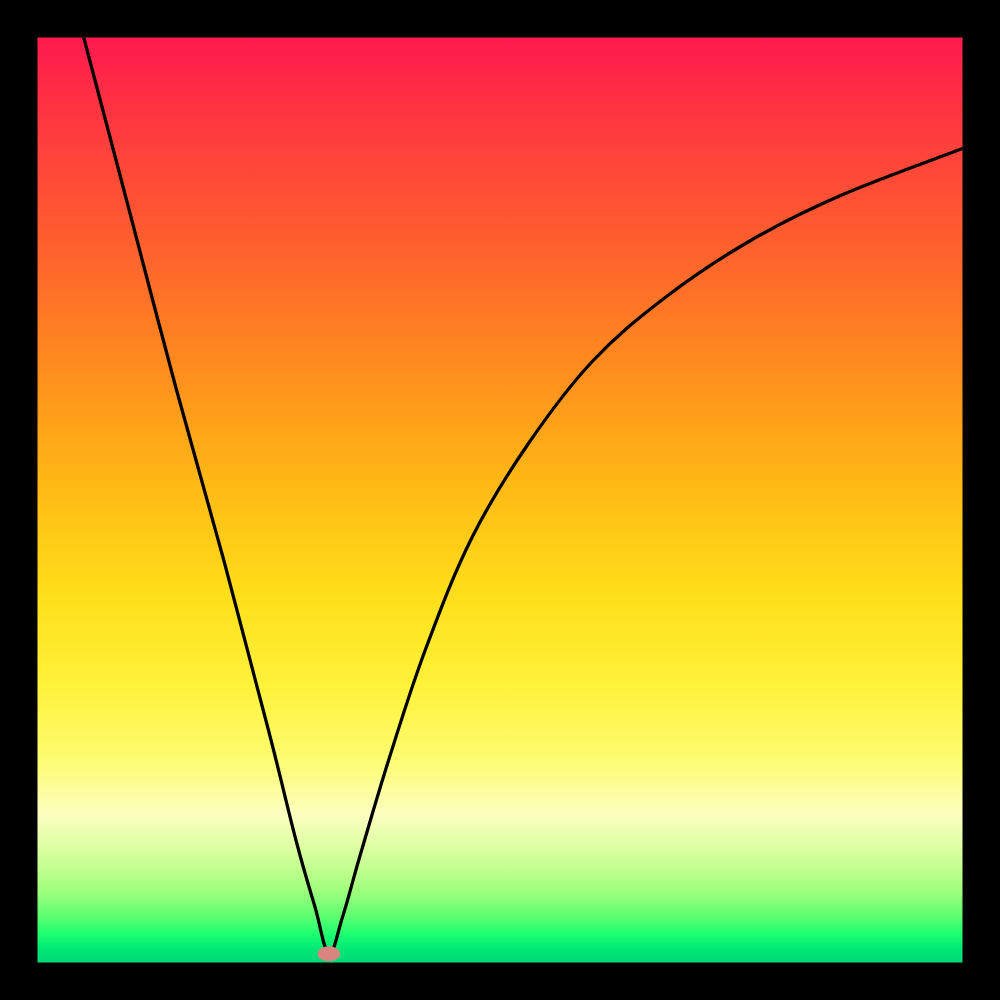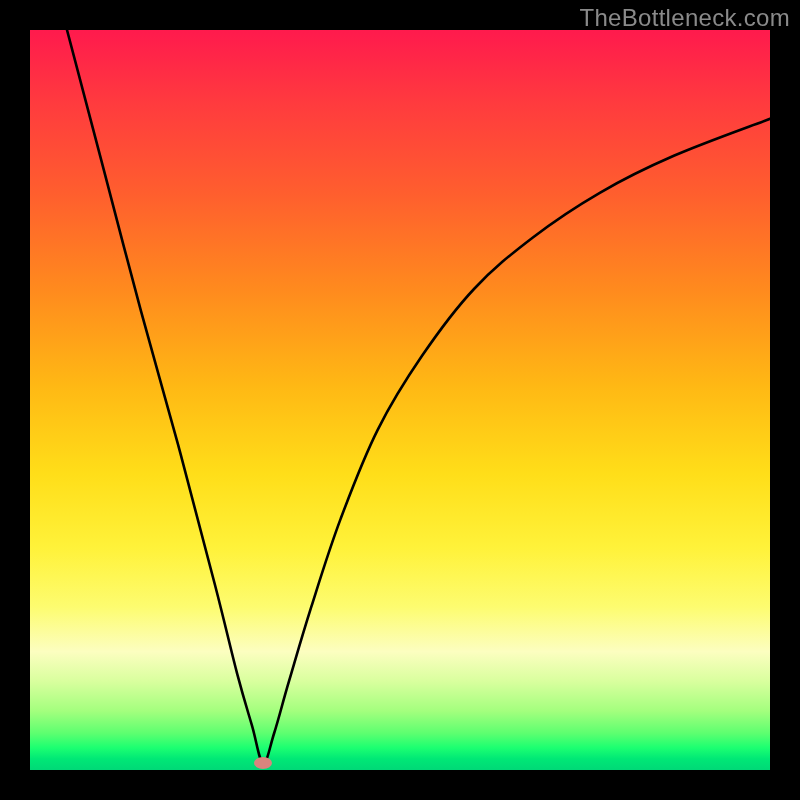--- a/index.html
+++ b/index.html
@@ -62,14 +62,13 @@
 </head>
 <body>
 
 <div class="frame">
   <div class="plot-area">
     <svg class="curve" viewBox="0 0 740 740" preserveAspectRatio="none">
       <path id="curve-path" fill="none" stroke="#000" stroke-width="2.6" stroke-linecap="round" stroke-linejoin="round" d="M 37.0 0.0 C 43.7 25.3, 60.7 90.0, 74.0 140.6 C 87.3 191.2, 97.7 231.9, 111.0 281.2 C 124.3 330.5, 134.7 365.1, 148.0 414.4 C 161.3 463.7, 174.3 513.7, 185.0 555.0 C 195.7 596.3, 200.5 618.5, 207.2 643.8 C 213.9 669.1, 217.3 679.6, 222.0 695.6 C 226.7 711.6, 229.1 731.3, 233.1 732.6 C 237.1 733.9, 239.5 717.7, 244.2 703.0 C 248.9 688.3, 252.3 673.8, 259.0 651.2 C 265.7 628.6, 271.9 606.5, 281.2 577.2 C 290.5 547.9, 298.8 520.4, 310.8 488.4 C 322.8 456.4, 333.1 428.9, 347.8 399.6 C 362.5 370.3, 374.9 350.9, 392.2 325.6 C 409.5 300.3, 424.0 280.3, 444.0 259.0 C 464.0 237.7, 480.6 224.5, 503.2 207.2 C 525.8 189.9, 544.5 177.5, 569.8 162.8 C 595.1 148.1, 613.2 139.1, 643.8 125.8 C 674.4 112.5, 722.7 95.5, 740.0 88.8"></path>
     </svg>
     <div class="dot" id="marker-dot" style="left: 233.1px; top: 732.6px; background: rgb(217, 132, 126);"></div>
   </div>
-  <div class="watermark">TheBottleneck.com</div>
 </div>
 
 </body></html>

